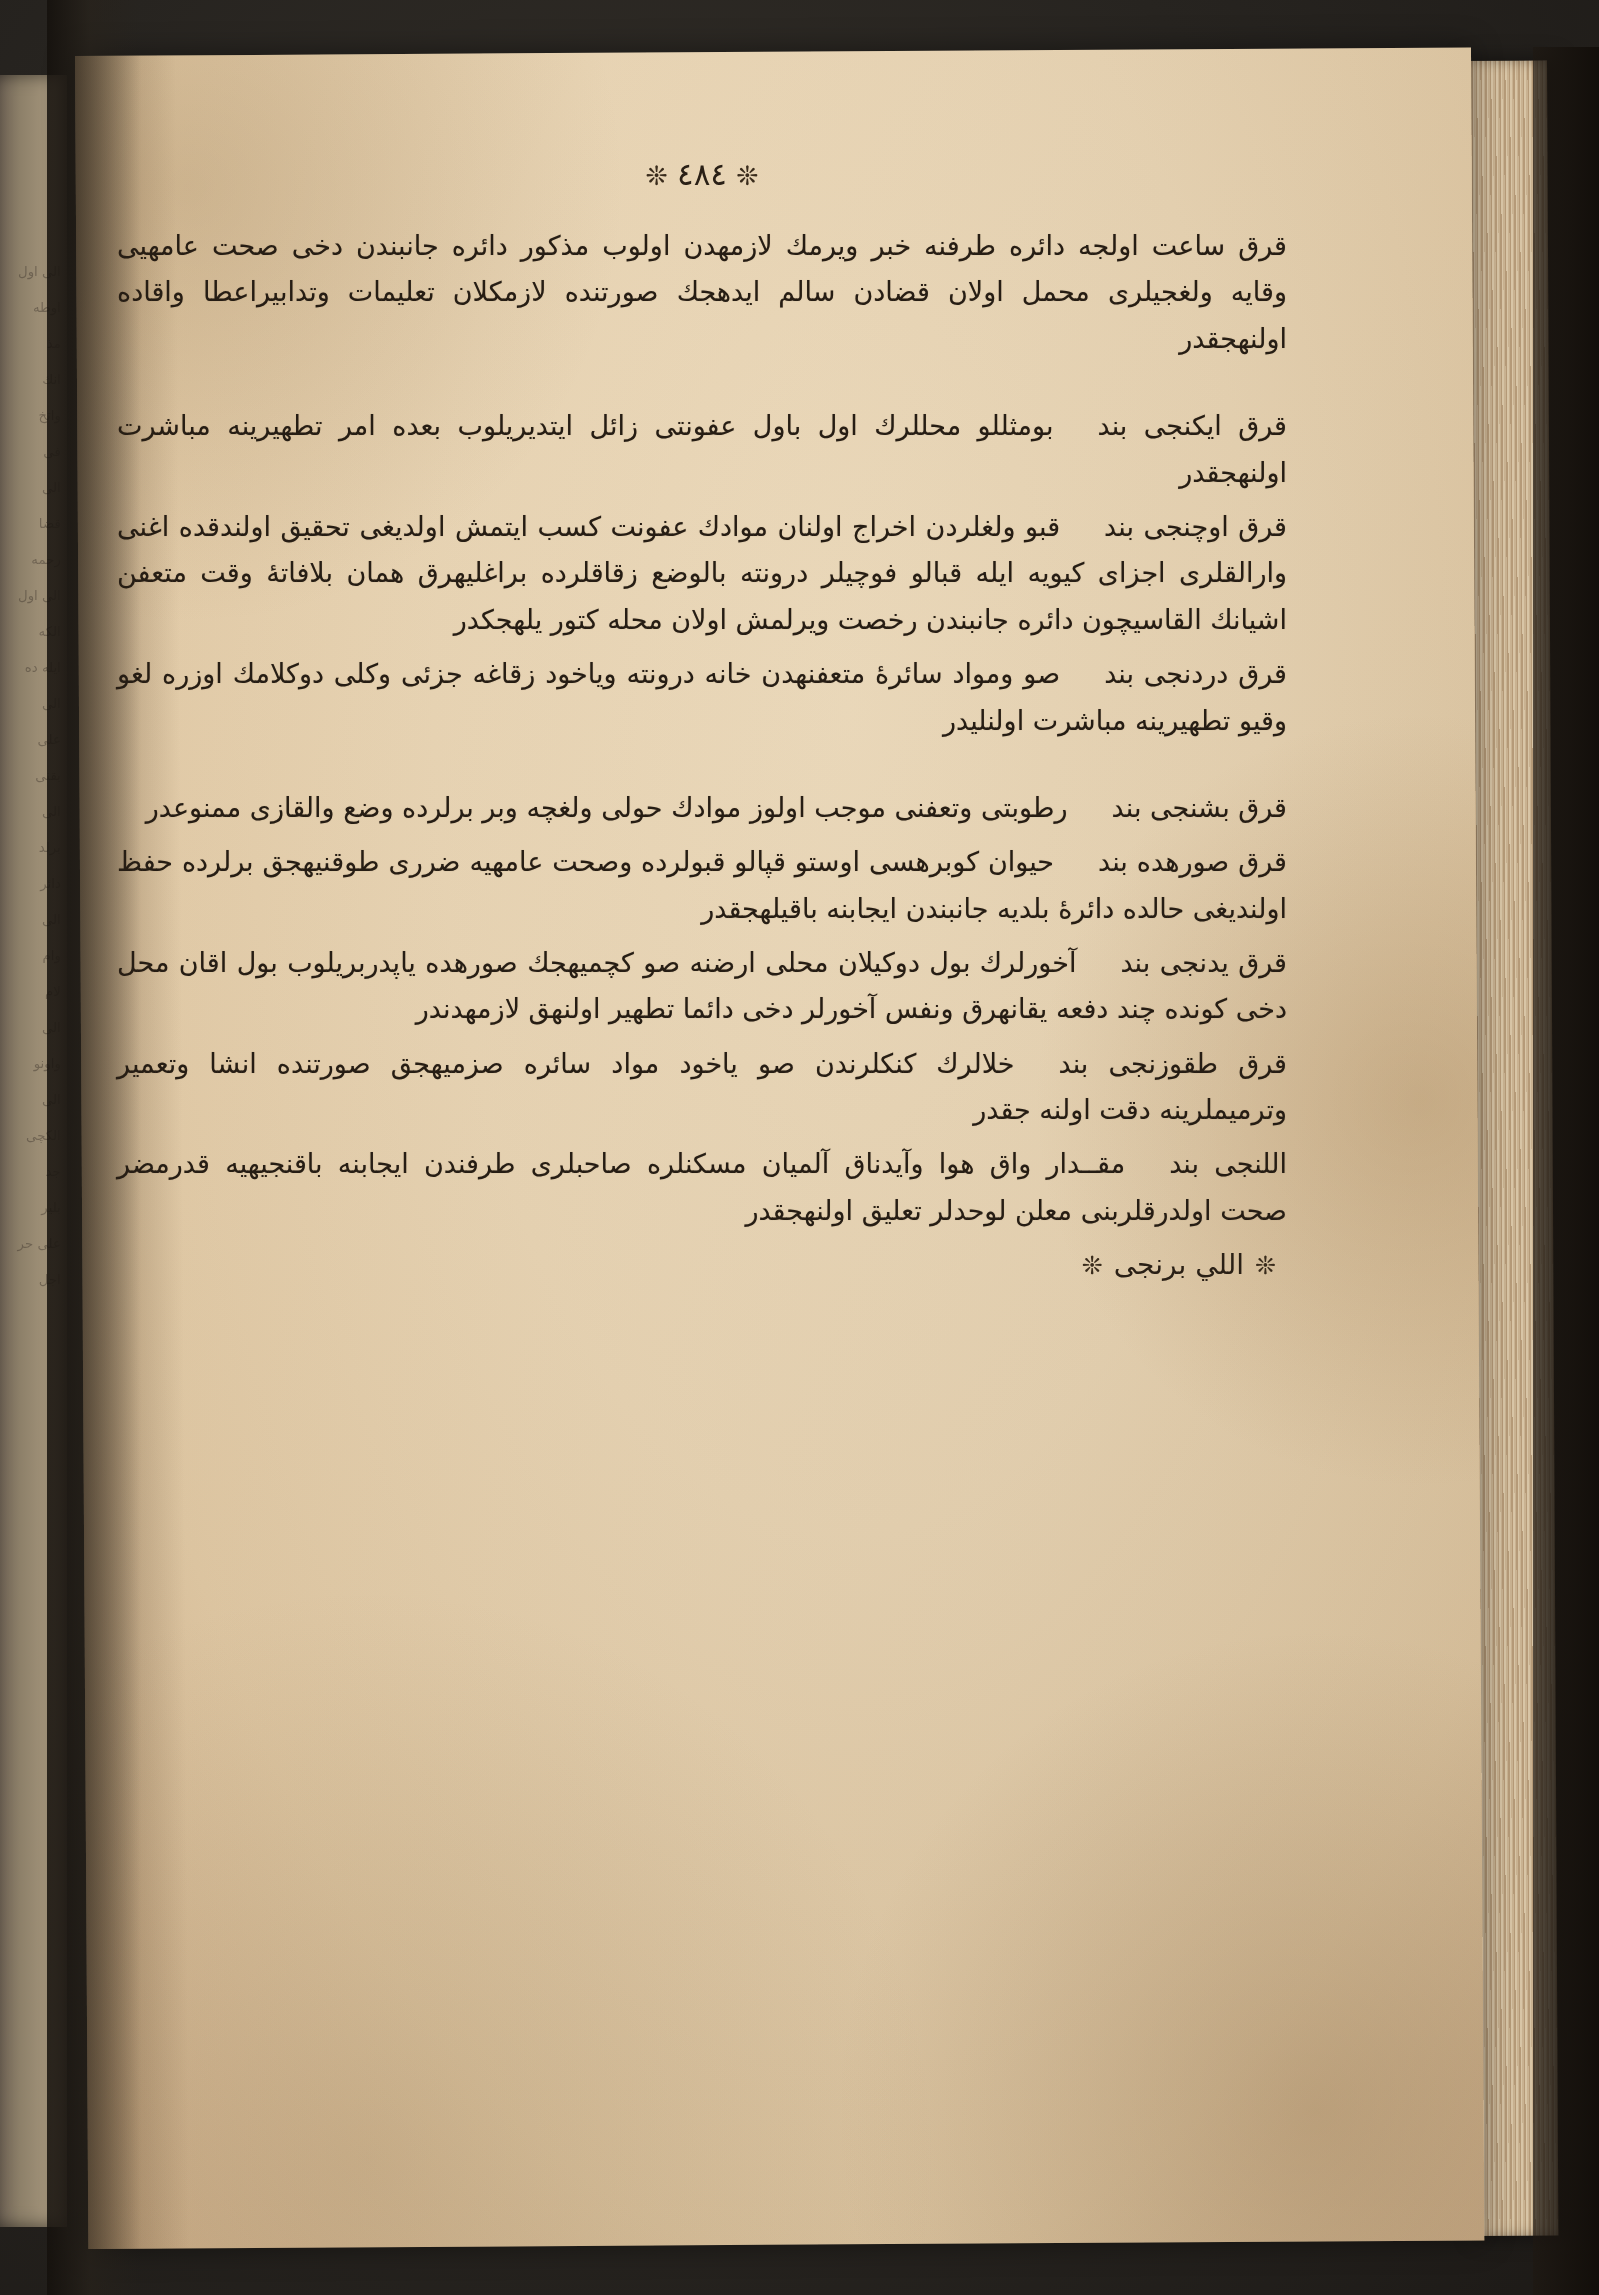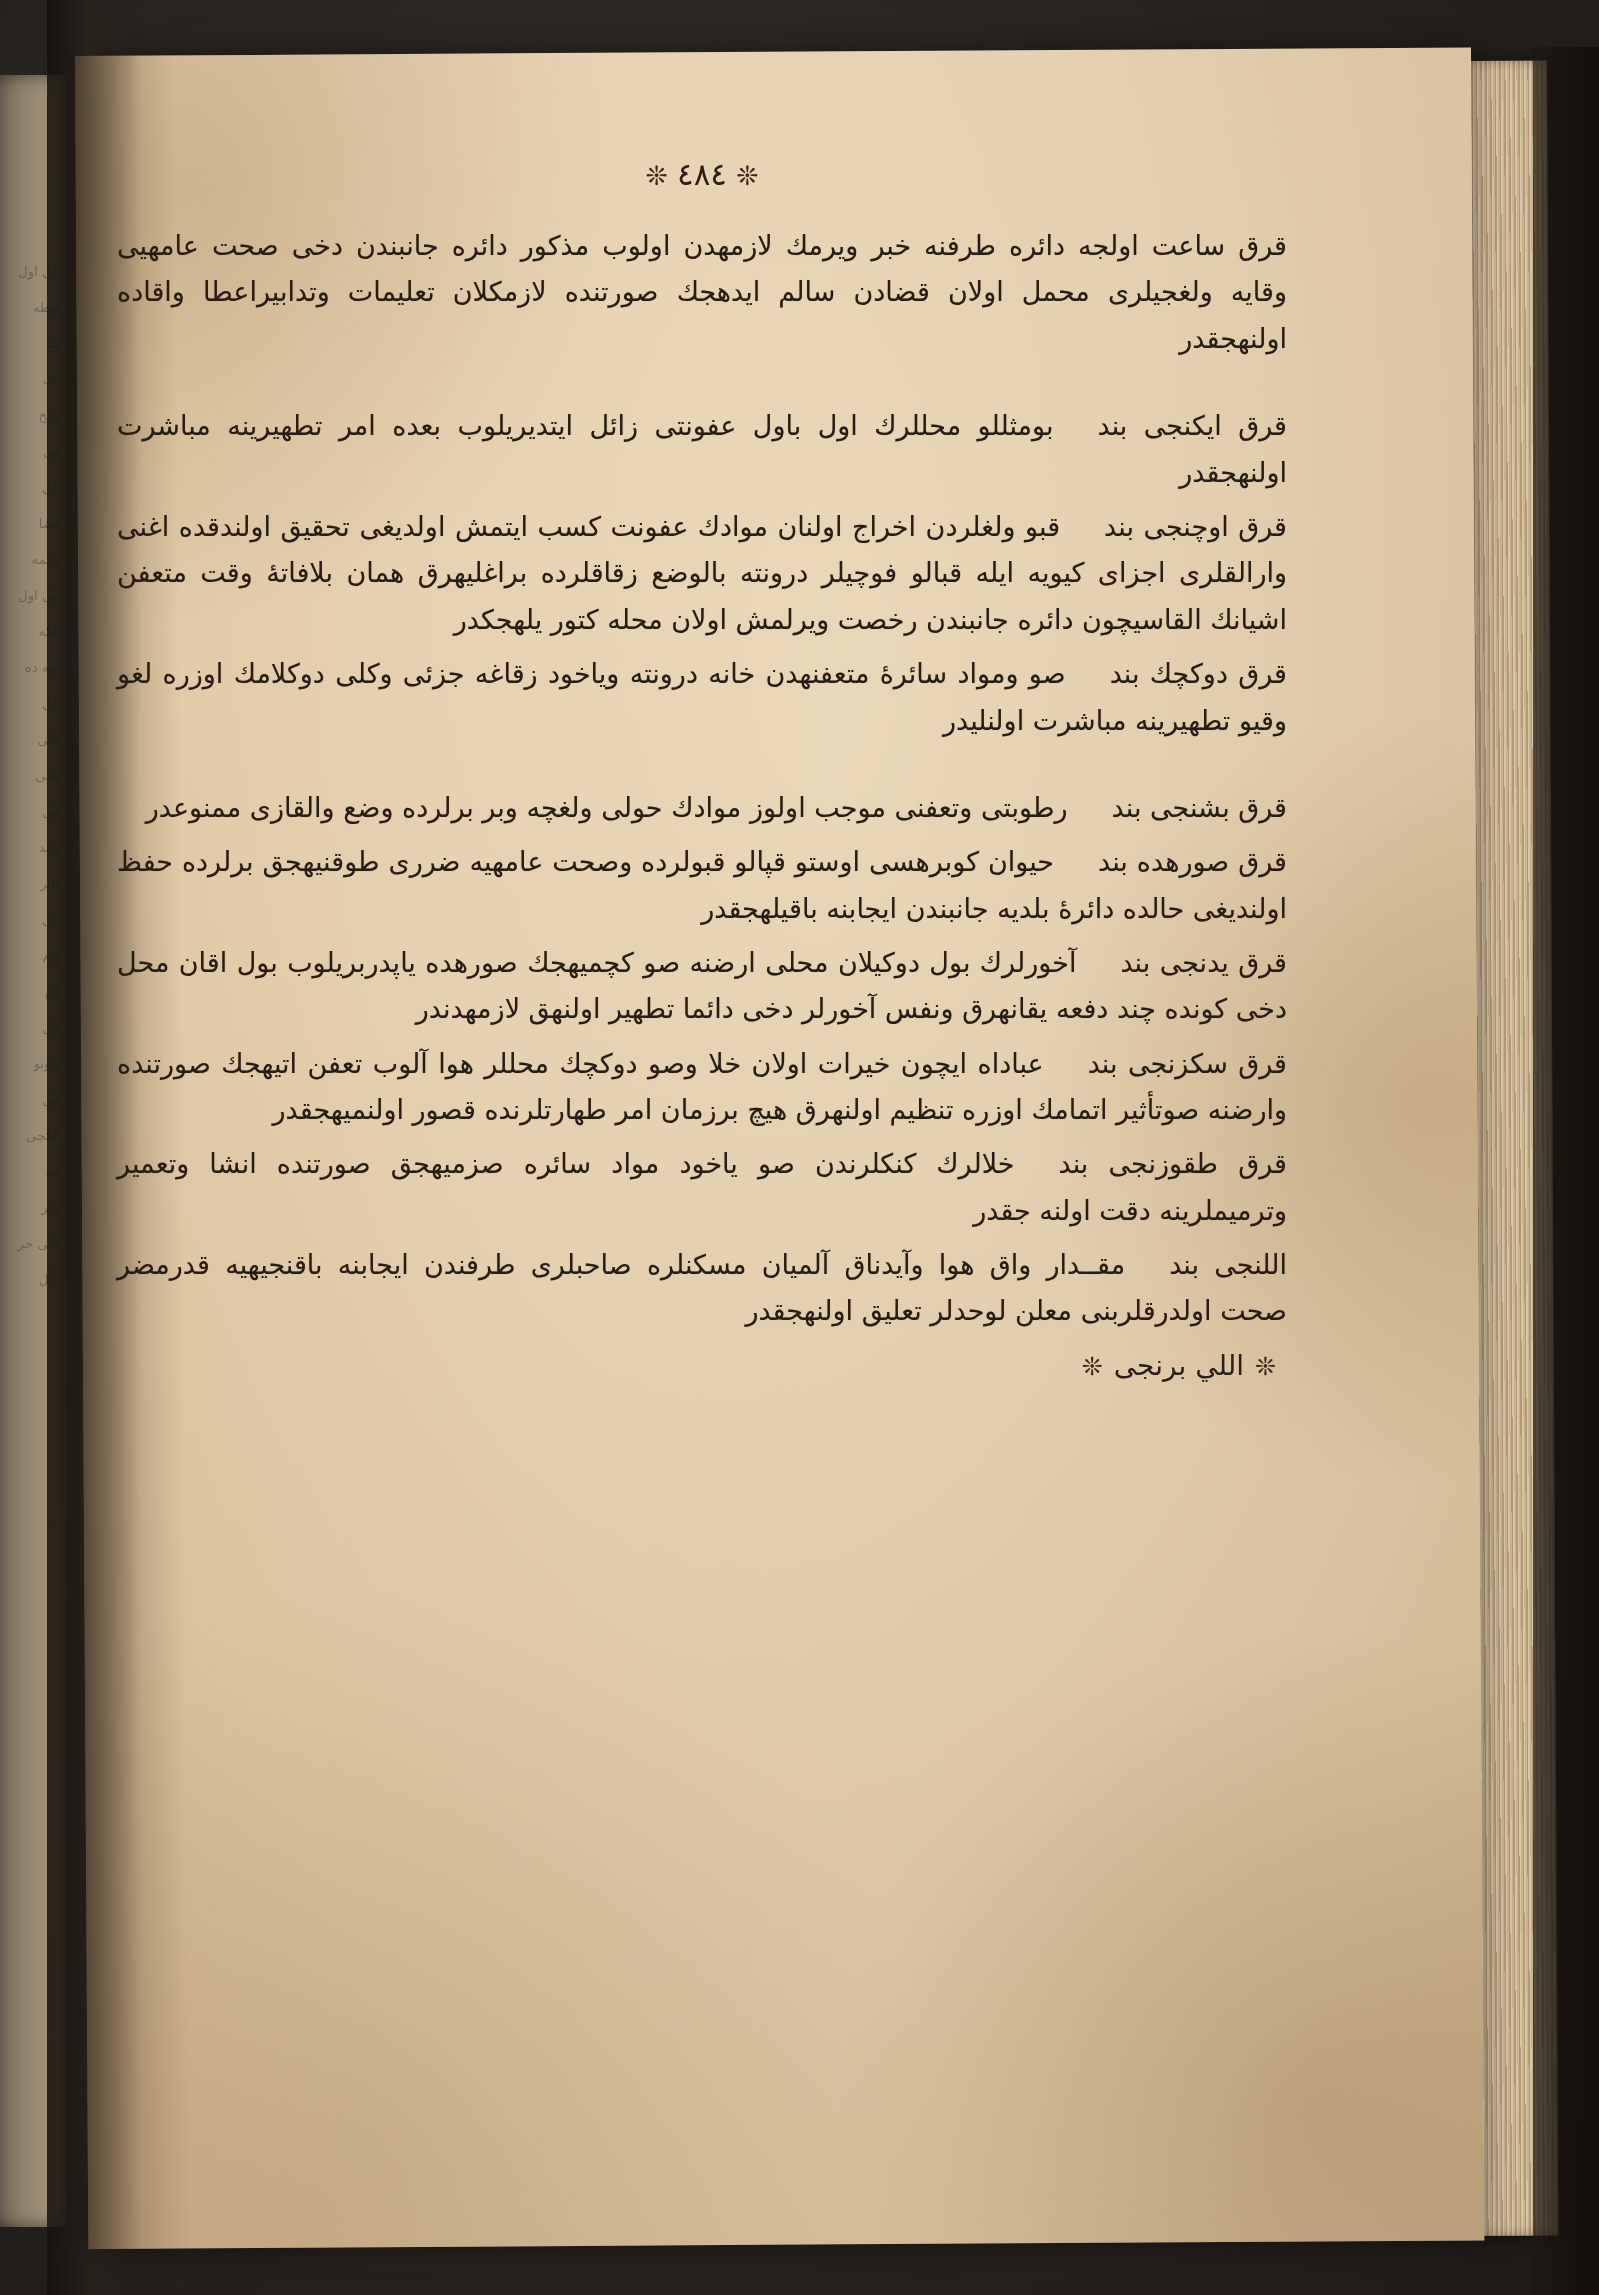--- a/index.html
+++ b/index.html
@@ -237,38 +237,35 @@
 
     <p class="para tight">
       <span class="bandname">قرق ایكنجى بند</span><span class="spacer-inline"></span><span>بومثللو محللرك اول باول عفونتى زائل ایتدیریلوب بعده امر تطهیرینه مباشرت اولنهجقدر</span>
     </p>
 
     <p class="para tight">
       <span class="bandname">قرق اوچنجى بند</span><span class="spacer-inline"></span><span>قبو ولغلردن اخراج اولنان موادك عفونت كسب ایتمش اولدیغى تحقیق اولندقده اغنى وارالقلرى اجزاى كیویه ایله قبالو فوچیلر درونته بالوضع زقاقلرده براغلیهرق همان بلافاتهٔ وقت متعفن اشیانك القاسیچون دائره جانبندن رخصت ویرلمش اولان محله كتور یلهجكدر</span>
     </p>
 
     <p class="para gap">
-      <span class="bandname">قرق دوكچك بند</span><span class="spacer-inline"></span><span>صو ومواد سائرهٔ متعفنهدن خانه درونته ویاخود زقاغه جزئى وكلى دوكلامك اوزره لغو وقیو تطهیرینه مباشرت اولنلیدر</span>
+      <span class="bandname">قرق دردنجى بند</span><span class="spacer-inline"></span><span>صو ومواد سائرهٔ متعفنهدن خانه درونته ویاخود زقاغه جزئى وكلى دوكلامك اوزره لغو وقیو تطهیرینه مباشرت اولنلیدر</span>
     </p>
 
     <p class="para tight">
       <span class="bandname">قرق بشنجى بند</span><span class="spacer-inline"></span><span>رطوبتى وتعفنى موجب اولوز موادك حولى ولغچه وبر برلرده وضع والقازى ممنوعدر</span>
     </p>
 
     <p class="para tight">
       <span class="bandname">قرق صورهده بند</span><span class="spacer-inline"></span><span>حیوان كوبرهسى اوستو قپالو قبولرده وصحت عامهیه ضررى طوقنیهجق برلرده حفظ اولندیغى حالده دائرهٔ بلدیه جانبندن ایجابنه باقیلهجقدر</span>
     </p>
 
     <p class="para tight">
       <span class="bandname">قرق یدنجى بند</span><span class="spacer-inline"></span><span>آخورلرك بول دوكیلان محلى ارضنه صو كچمیهجك صورهده یاپدربریلوب بول اقان محل دخى كونده چند دفعه یقانهرق ونفس آخورلر دخى دائما تطهیر اولنهق لازمهدندر</span>
     </p>
 
-    <p class="para tight">
-      <span class="bandname">قرق سكزنجى بند</span><span class="spacer-inline"></span><span>عباداه ایچون خیرات اولان خلا وصو دوكچك محللر هوا آلوب تعفن اتیهجك صورتنده وارضنه صوتأثیر اتمامك اوزره تنظیم اولنهرق هیچ برزمان امر طهارتلرنده قصور اولنمیهجقدر</span>
-    </p>
 
     <p class="para tight">
       <span class="bandname">قرق طقوزنجى بند</span><span class="spacer-inline"></span><span>خلالرك كنكلرندن صو یاخود مواد سائره صزمیهجق صورتنده انشا وتعمیر وترمیملرینه دقت اولنه جقدر</span>
     </p>
 
     <p class="para tight">
       <span class="bandname">اللنجى بند</span><span class="spacer-inline"></span><span>مقــدار واق هوا وآیدناق آلمیان مسكنلره صاحبلرى طرفندن ایجابنه باقنجیهیه قدرمضر صحت اولدرقلربنى معلن لوحدلر تعلیق اولنهجقدر</span>
     </p>
 
     <div class="closing">

